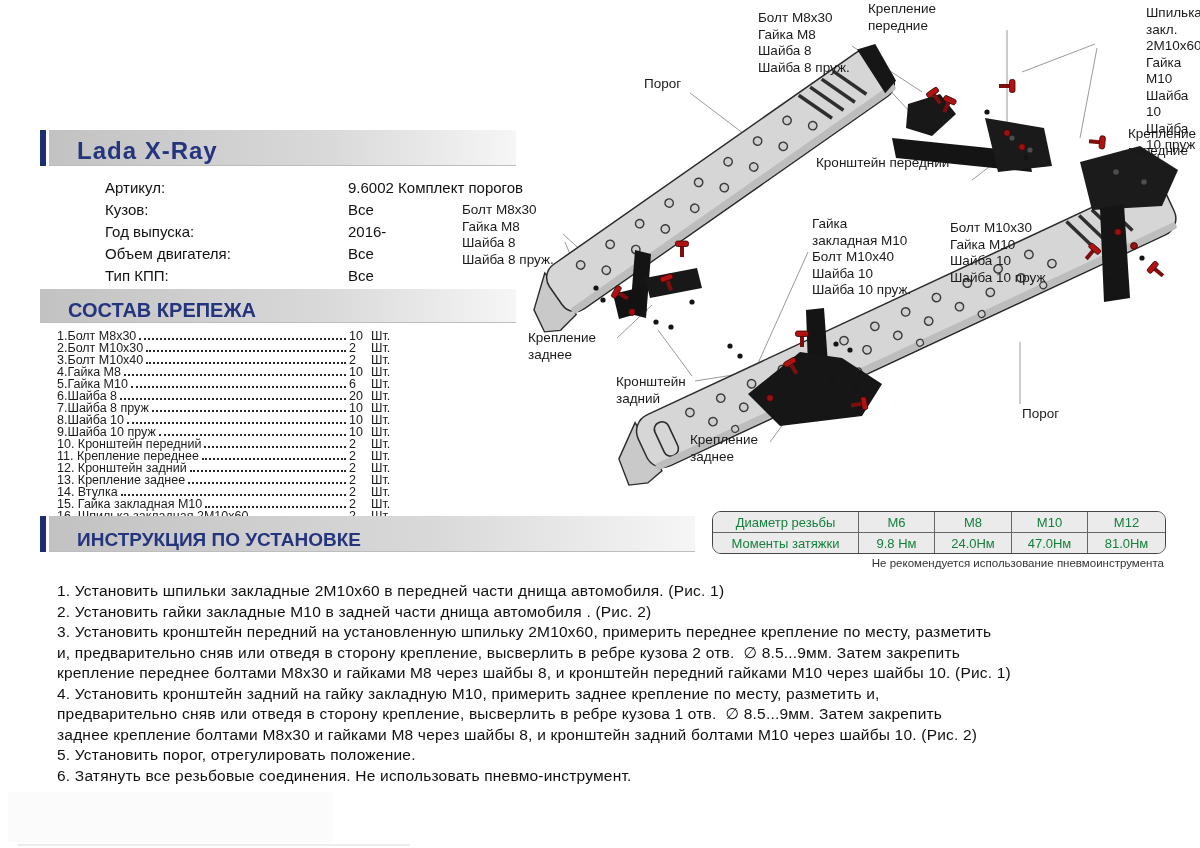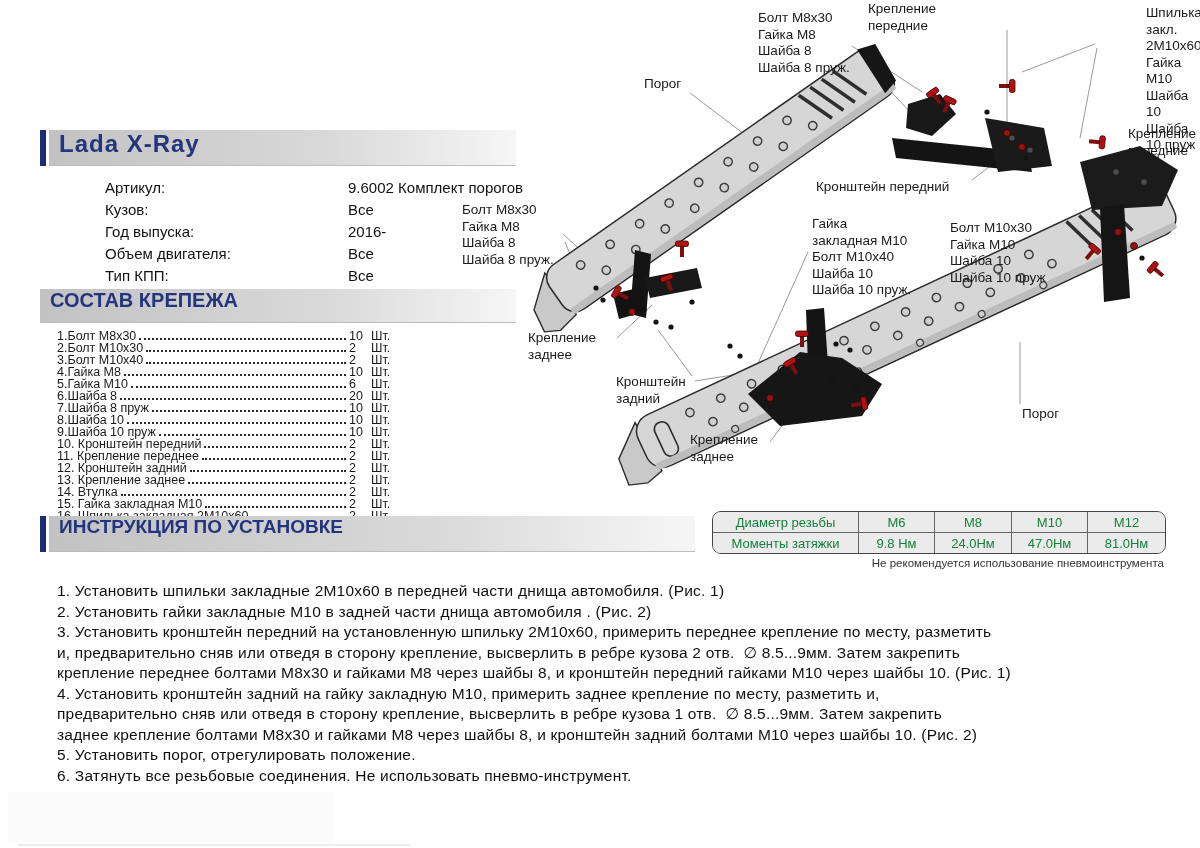--- a/index.html
+++ b/index.html
@@ -2,21 +2,21 @@
 <html><head>
 <meta charset="utf-8">
 <style>
   html,body{margin:0;padding:0;background:#fff;}
   .page{position:relative;width:1200px;height:848px;background:#ffffff;overflow:hidden;
         font-family:"Liberation Sans",sans-serif;color:#111;}
   
   .bar{position:absolute;display:flex;}
   .bar .stripe{width:6px;background:#1d2d72;margin-right:3px;}
   .bar .bg{flex:1;background:linear-gradient(to right,#c2c2c2 0%,#d9d9d9 60%,#f6f6f6 100%);
-           display:flex;align-items:flex-start;padding-left:10px;border-bottom:1px solid #bdbdbd;}
+           display:flex;align-items:flex-end;padding-left:28px;border-bottom:1px solid #bdbdbd;}
   .bar .bg span{color:#24357E;font-weight:bold;}
   #title-bar{left:40px;top:130px;width:476px;height:36px;}
   #title-bar .bg span{font-size:24px;letter-spacing:1px;}
   #fastener-bar{left:40px;top:289px;width:476px;height:34px;flex-direction:column;}
   #fastener-bar .bg span{font-size:20px;}
   #install-bar{left:40px;top:516px;width:655px;height:36px;}
   #install-bar .bg span{font-size:19px;}
   
   .fields{position:absolute;left:57px;top:176px;width:450px;font-size:15px;margin-left:48px;}
   .frow{display:flex;height:22px;align-items:center;}
@@ -238,21 +238,21 @@
 Шайба 8 пруж.</div>
   <div class="dlabel" style="left:868px;top:1px;">Крепление
 передние</div>
   <div class="dlabel" style="left:1098px;top:5px;margin-left:48px;">Шпилька закл.
 2М10х60
 Гайка М10
 Шайба 10
 Шайба 10 пруж</div>
   <div class="dlabel" style="left:1128px;top:126px;">Крепление
 передние</div>
-  <div class="dlabel" style="left:816px;top:179px;">Кронштейн передний</div>
+  <div class="dlabel" style="left:816px;top:155px;">Кронштейн передний</div>
   <div class="dlabel" style="left:812px;top:216px;">Гайка
 закладная М10
 Болт М10х40
 Шайба 10
 Шайба 10 пруж.</div>
   <div class="dlabel" style="left:950px;top:220px;">Болт М10х30
 Гайка М10
 Шайба 10
 Шайба 10 пруж</div>
   <div class="dlabel" style="left:462px;top:202px;">Болт М8х30

